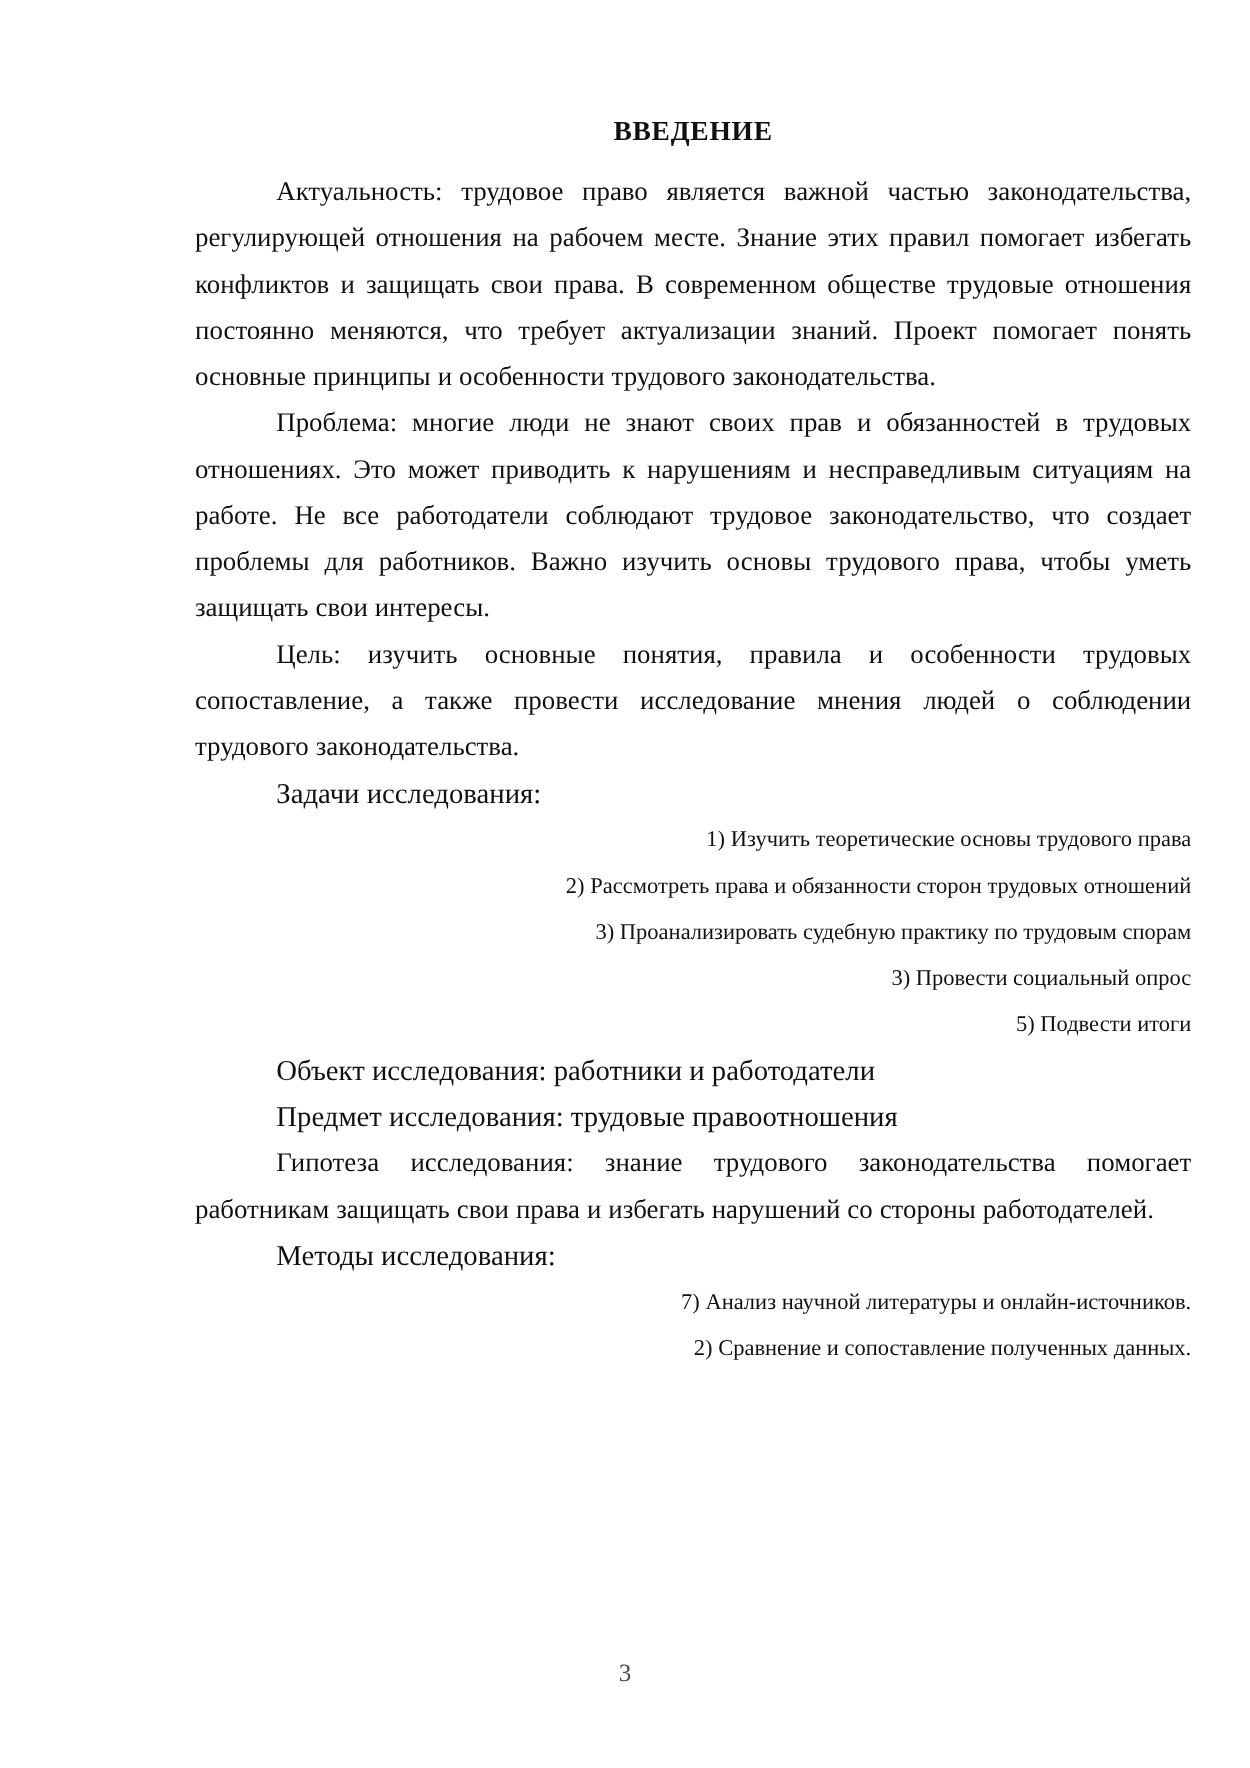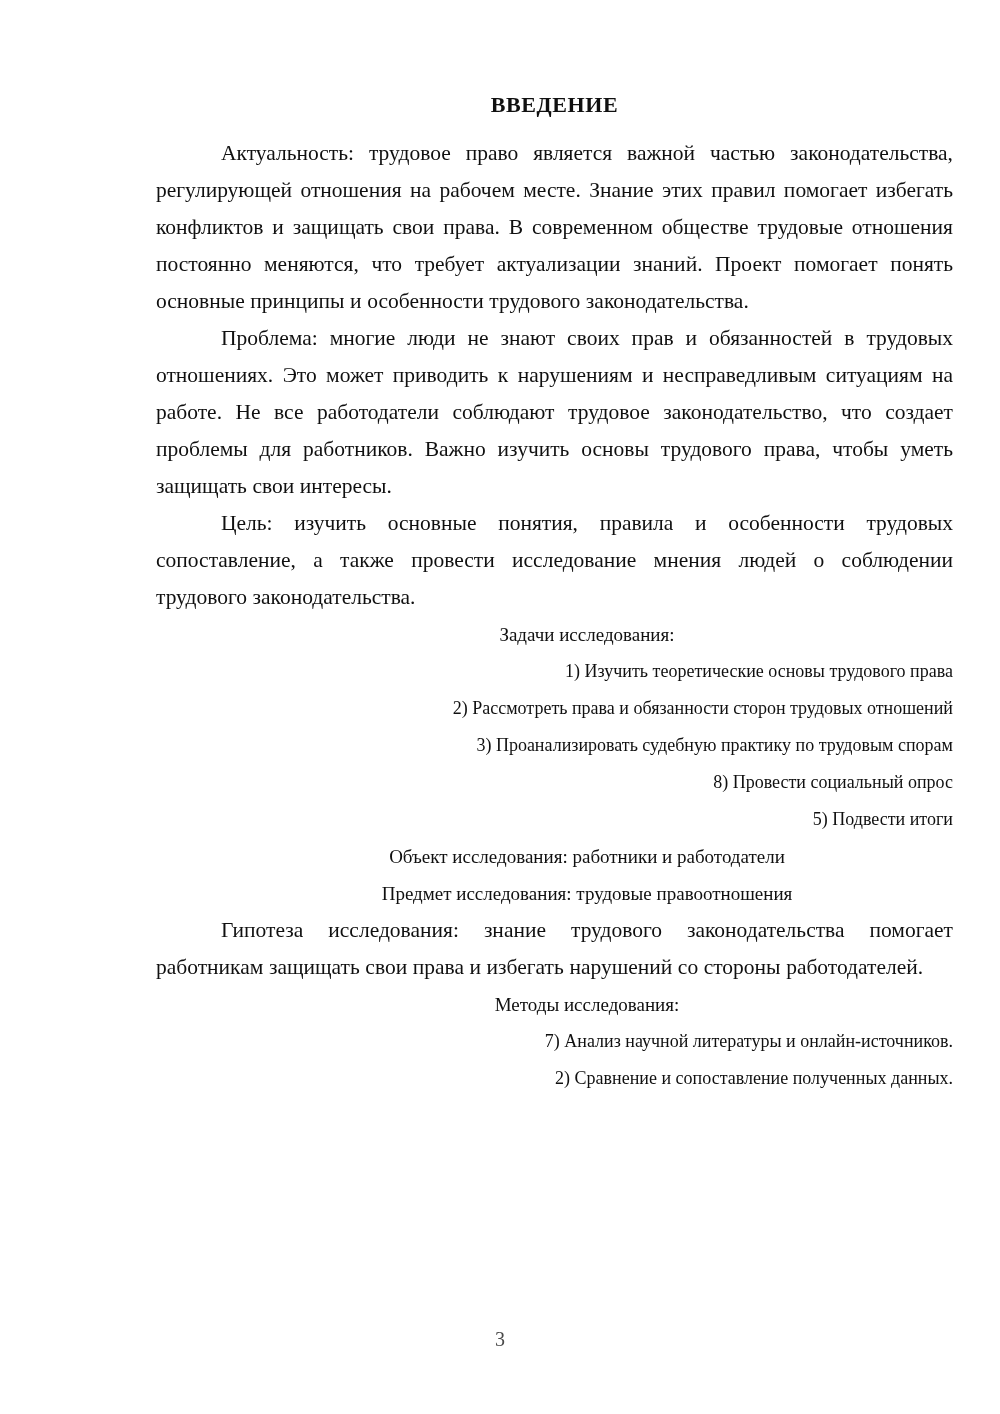--- a/index.html
+++ b/index.html
@@ -37,23 +37,23 @@
     font-size: 21.5px;
     line-height: 37px;
     text-align: justify;
     text-justify: inter-word;
     text-indent: 65px;
     margin: 0;
     hyphens: none;
     word-spacing: 0.2px;
   }
   .plain {
-    font-size: 19px;
+    font-size: 23px;
     line-height: 37px;
-    text-align: center;
+    text-align: left;
     text-indent: 65px;
     margin: 0;
   }
   .list {
     list-style: none;
     margin: 0;
     padding: 0;
   }
   .list-item {
     font-size: 18px;
@@ -88,21 +88,21 @@
     <p class="para">Проблема: многие люди не знают своих прав и обязанностей в трудовых отношениях. Это может приводить к нарушениям и несправедливым ситуациям на работе. Не все работодатели соблюдают трудовое законодательство, что создает проблемы для работников. Важно изучить основы трудового права, чтобы уметь защищать свои интересы.</p>
 
     <p class="para">Цель: изучить основные понятия, правила и особенности трудовых сопоставление, а также провести исследование мнения людей о соблюдении трудового законодательства.</p>
 
     <p class="plain">Задачи исследования:</p>
 
     <ol class="list">
       <li class="list-item">1) Изучить теоретические основы трудового права</li>
       <li class="list-item">2) Рассмотреть права и обязанности сторон трудовых отношений</li>
       <li class="list-item">3) Проанализировать судебную практику по трудовым спорам</li>
-      <li class="list-item">8) Провести социальный опрос</li>
+      <li class="list-item">3) Провести социальный опрос</li>
       <li class="list-item">5) Подвести итоги</li>
     </ol>
 
     <p class="plain">Объект исследования: работники и работодатели</p>
 
     <p class="plain">Предмет исследования: трудовые правоотношения</p>
 
     <p class="para">Гипотеза исследования: знание трудового законодательства помогает работникам защищать свои права и избегать нарушений со стороны работодателей.</p>
 
     <p class="plain">Методы исследования:</p>

